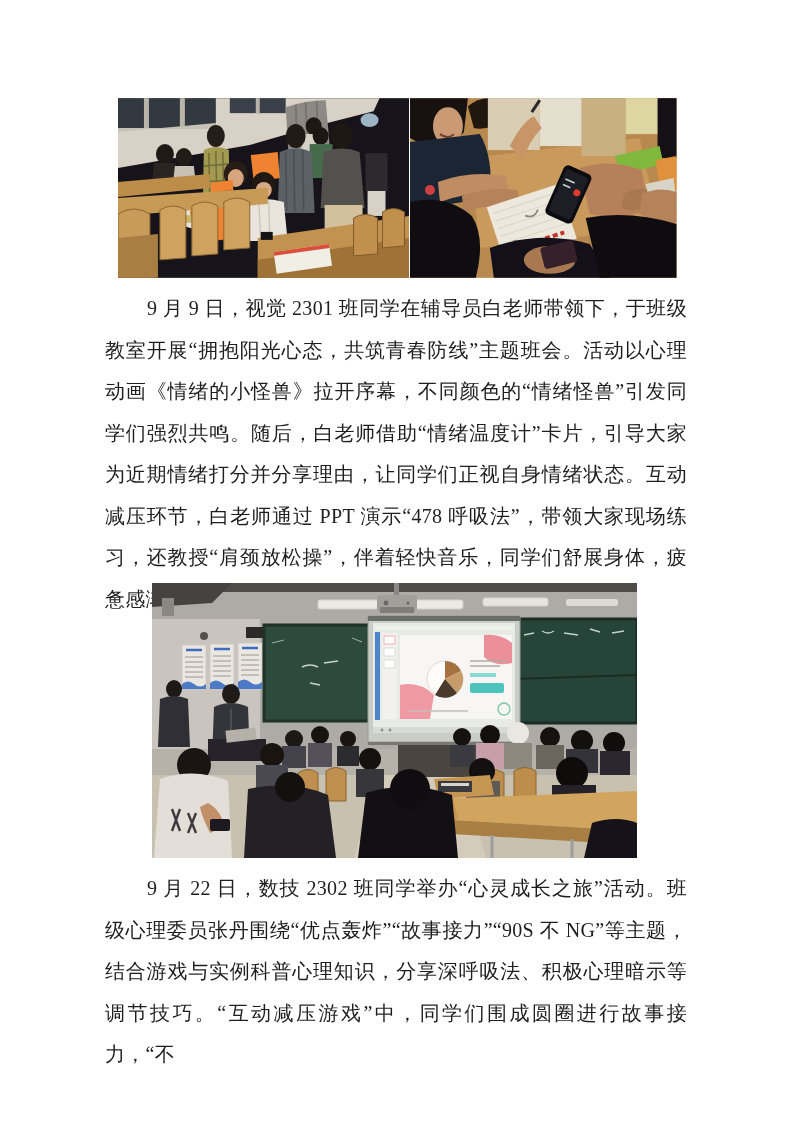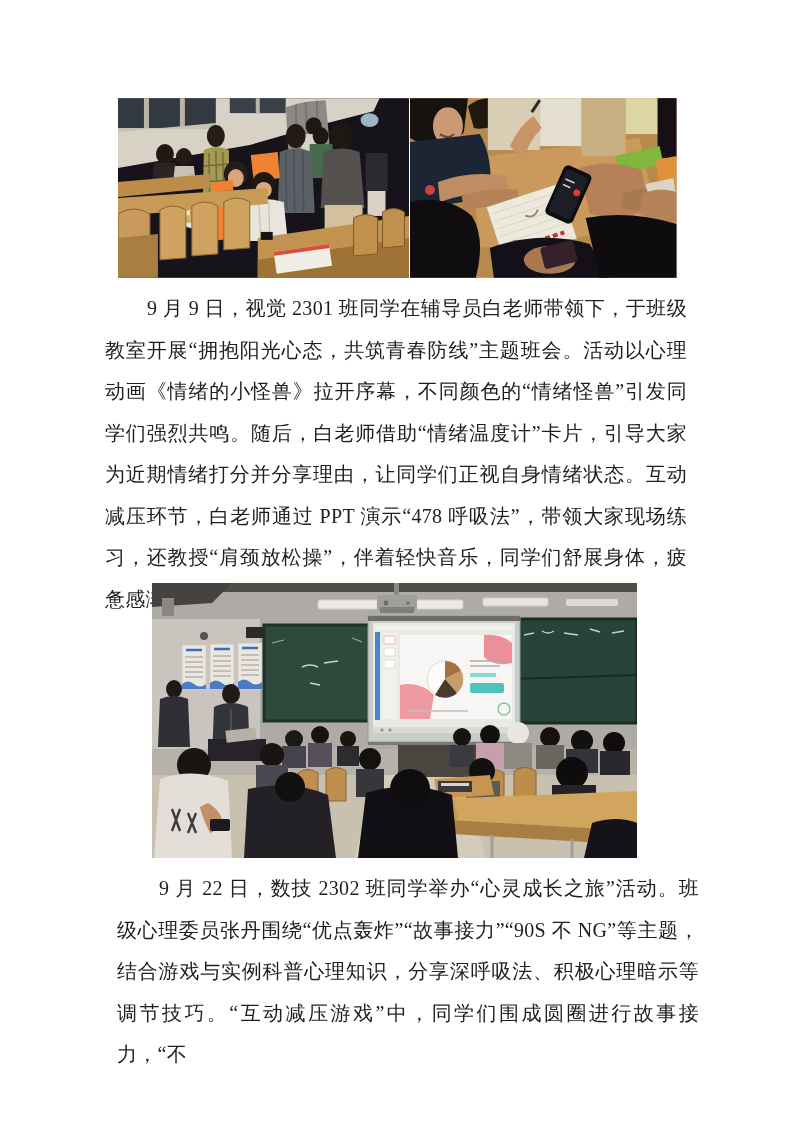--- a/index.html
+++ b/index.html
@@ -16,21 +16,21 @@
   }
   .ph{display:block;}
   .para{
     position:absolute;left:105px;width:582px;margin:0;
     font-size:20px;line-height:41.5px;color:#1e1e1e;
     text-align:justify;text-justify:inter-character;
     text-indent:42px;
     letter-spacing:0.3px;
   }
   #p1{top:288px;}
-  #p2{top:868px;margin-left:12px;}
+  #p2{top:868px;}
   .photo-mid{
     position:absolute;left:152px;top:583px;width:485px;height:275px;
   }
 </style>
 </head>
 <body>
 
 <div class="page">
 
   <div class="photo-row">

